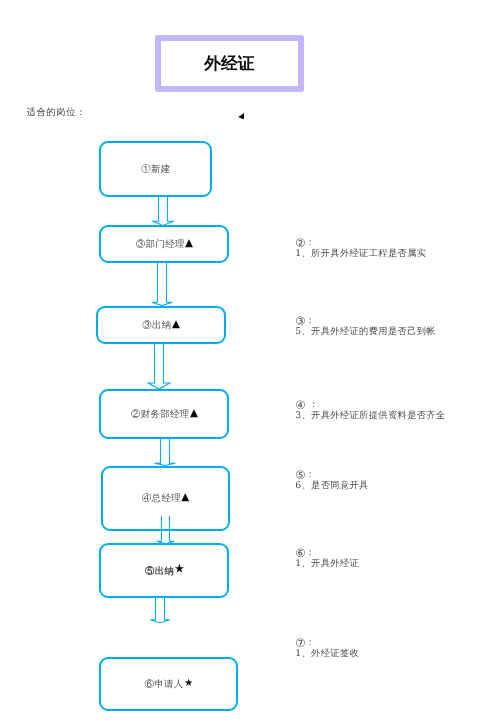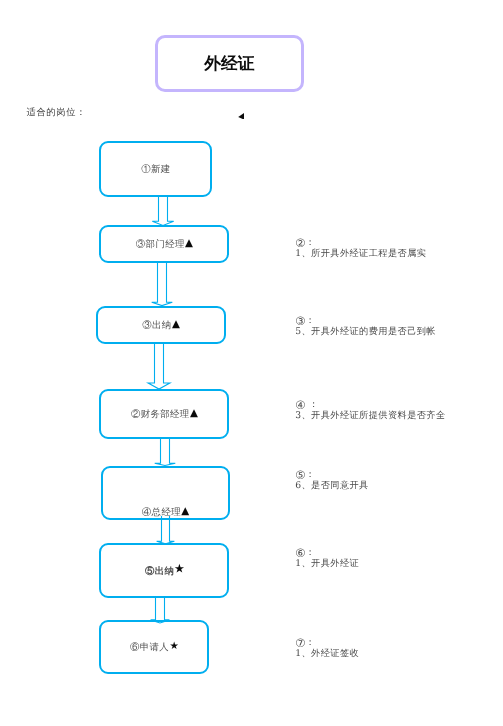--- a/index.html
+++ b/index.html
@@ -2,21 +2,21 @@
 <html><head>
 <meta charset="utf-8">
 <style>
   html,body{margin:0;padding:0;background:#ffffff;}
   body{width:503px;height:726px;overflow:hidden;
        font-family:"DejaVu Serif",serif;
        -webkit-font-smoothing:antialiased;text-rendering:geometricPrecision;}
   #root{position:relative;width:503px;height:726px;}
   .title-text,.caption,.node-text,.note{filter:opacity(1);}
   .title-box{position:absolute;left:154.6px;top:34.8px;width:149.5px;height:57.2px;
-    border:3px solid #c4b5fd;border-radius:10px;box-sizing:border-box;
+    border:6px solid #c4b5fd;border-radius:3px;box-sizing:border-box;
     display:flex;align-items:center;justify-content:center;}
   .title-text{font-size:16.8px;font-weight:bold;color:#0c0c0c;letter-spacing:0px;
     position:relative;top:0px;}
   .caption{position:absolute;left:26.4px;top:106.2px;font-size:9.2px;color:#3a3a3a;letter-spacing:0.8px;}
   .marker{position:absolute;left:237.5px;top:112.5px;width:6px;height:6.6px;}
   .marker svg{display:block;}
   .node{position:absolute;border:2px solid #00aeef;border-radius:9px;
     box-sizing:border-box;display:flex;align-items:center;justify-content:center;}
   .node-text{font-size:9.4px;color:#4f4f4f;white-space:nowrap;letter-spacing:0.4px;text-indent:0.4px;position:relative;top:0.55px;line-height:11px;}
   .note{position:absolute;font-size:9.2px;color:#4a4a4a;line-height:11.1px;letter-spacing:0.42px;}
@@ -48,27 +48,27 @@
       </div>
       <div class="node" style="left: 99.2px; top: 225px; width: 130.2px; height: 38.4px;">
         <span class="node-text"><span>③部门经理</span><span class="node-marker">▲</span></span>
       </div>
       <div class="node" style="left: 96.2px; top: 305.9px; width: 129.6px; height: 38.4px;">
         <span class="node-text"><span>③出纳</span><span class="node-marker">▲</span></span>
       </div>
       <div class="node" style="left: 99.2px; top: 389.3px; width: 130.2px; height: 50.2px;">
         <span class="node-text"><span>②财务部经理</span><span class="node-marker">▲</span></span>
       </div>
-      <div class="node" style="left: 100.5px; top: 465.9px; width: 129.8px; height: 54px; align-items: flex-end;">
+      <div class="node" style="left: 100.5px; top: 465.9px; width: 129.8px; height: 65px;">
         <span class="node-text"><span>④总经理</span><span class="node-marker">▲</span></span>
       </div>
       <div class="node" style="left: 99.2px; top: 543.4px; width: 130.2px; height: 54.2px; font-weight: bold;">
         <span class="node-text"><span>⑤出纳</span><span class="node-marker">★</span></span>
       </div>
-      <div class="node" style="left: 99.2px; top: 620px; width: 110px; height: 54.2px;">
+      <div class="node" style="left: 99.2px; top: 657px; width: 139px; height: 54.2px;">
         <span class="node-text"><span>⑥申请人</span><span class="node-marker">★</span></span>
       </div>
     </div>
   <div id="arrows">
       <svg class="arrow" width="28" height="31.5" style="left: 149px; top: 196.1px;">
         <path d="M 9.5 0 L 9.5 25.30000000000001 L 3.3000000000000007 25.30000000000001 L 14 29.5 L 24.7 25.30000000000001 L 18.5 25.30000000000001 L 18.5 0" fill="none" stroke="#00aeef" stroke-width="1.1" stroke-linejoin="miter"></path>
       </svg>
       <svg class="arrow" width="28" height="45.60000000000002" style="left: 148px; top: 262.3px;">
         <path d="M 9.5 0 L 9.5 40.200000000000045 L 3.6999999999999993 40.200000000000045 L 14 43.60000000000002 L 24.3 40.200000000000045 L 18.5 40.200000000000045 L 18.5 0" fill="none" stroke="#00aeef" stroke-width="1.1" stroke-linejoin="miter"></path>
       </svg>

